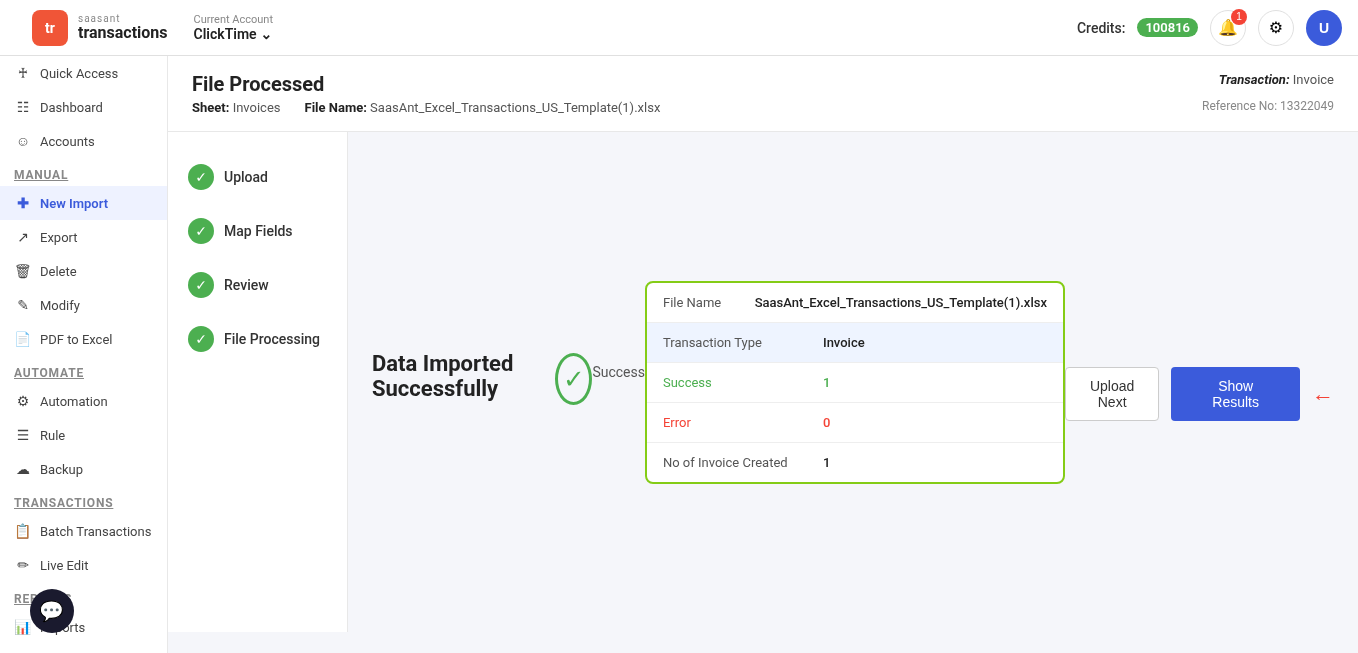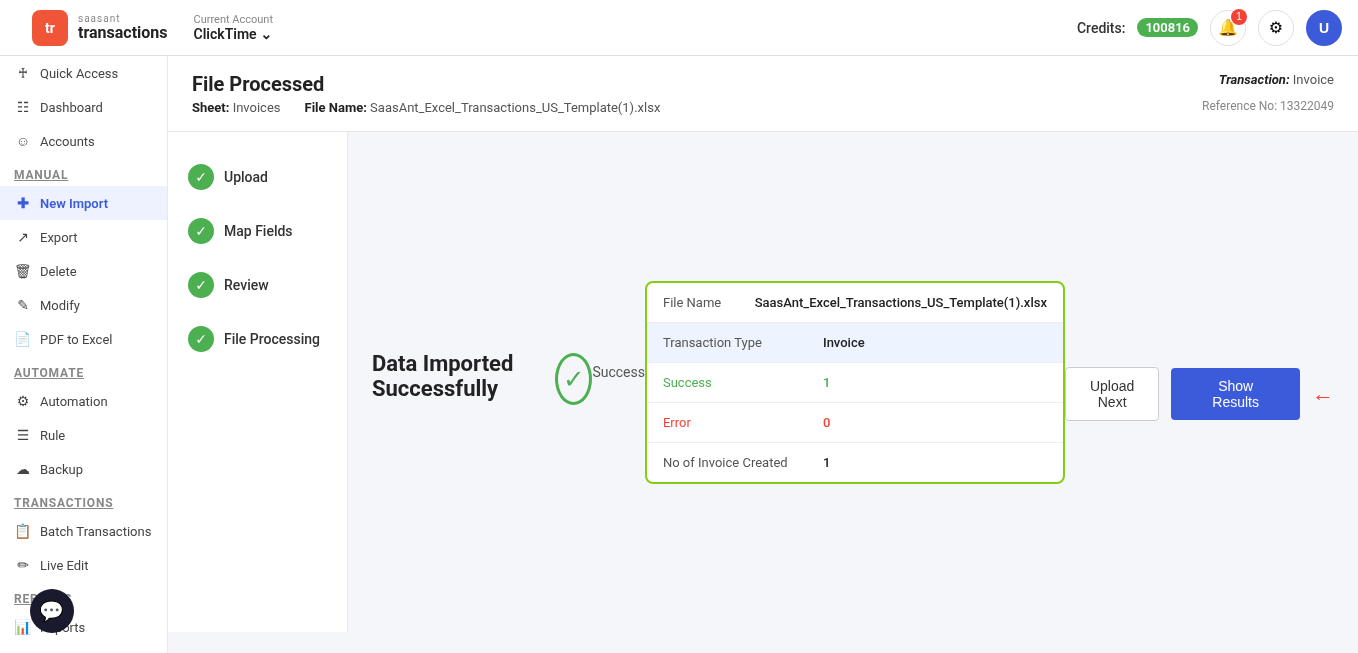--- a/index.html
+++ b/index.html
@@ -97,21 +97,21 @@
     .result-table-row:last-child { border-bottom: none; }
     .result-table-row.highlighted { background: #eef4ff; }
     .result-table-cell-label { flex: 1; font-size: 13px; color: #555; }
     .result-table-cell-value { flex: 1.4; font-size: 13px; color: #222; font-weight: 500; }
     .result-table-cell-value.success-val { color: #4CAF50; }
     .result-table-cell-value.error-val { color: #f44336; }
     .result-table-cell-label.success-lbl { color: #4CAF50; }
     .result-table-cell-label.error-lbl { color: #f44336; }
 
     
-    .action-buttons { display: flex; gap: 12px; margin-top: 24px; align-items: center; }
+    .action-buttons { display: flex; gap: 12px; margin-top: 24px; }
     .btn-upload-next {
       padding: 10px 24px; border: 1px solid #ccc; background: #fff;
       border-radius: 4px; font-size: 14px; font-weight: 500; color: #333; cursor: pointer;
     }
     .btn-show-results {
       padding: 10px 41px; border: none; background: #3b5bdb;
       border-radius: 4px; font-size: 14px; font-weight: 500; color: #fff; cursor: pointer;
     }
     .arrow-indicator { color: #f44336; font-size: 22px; display: flex; align-items: center; }
 

